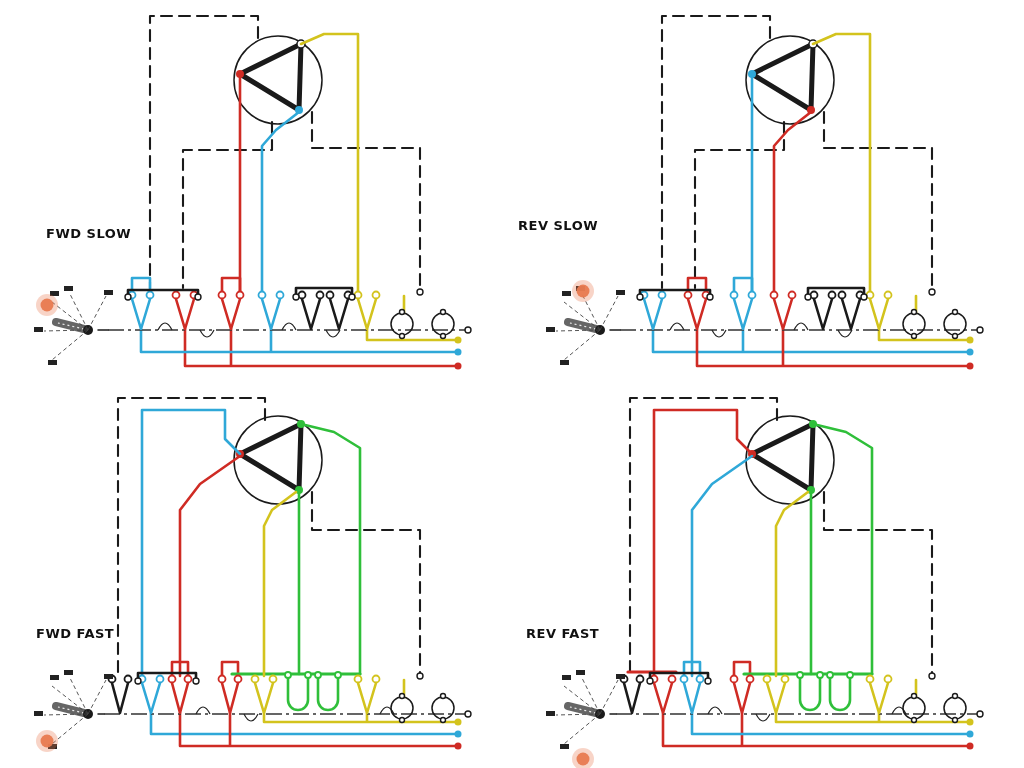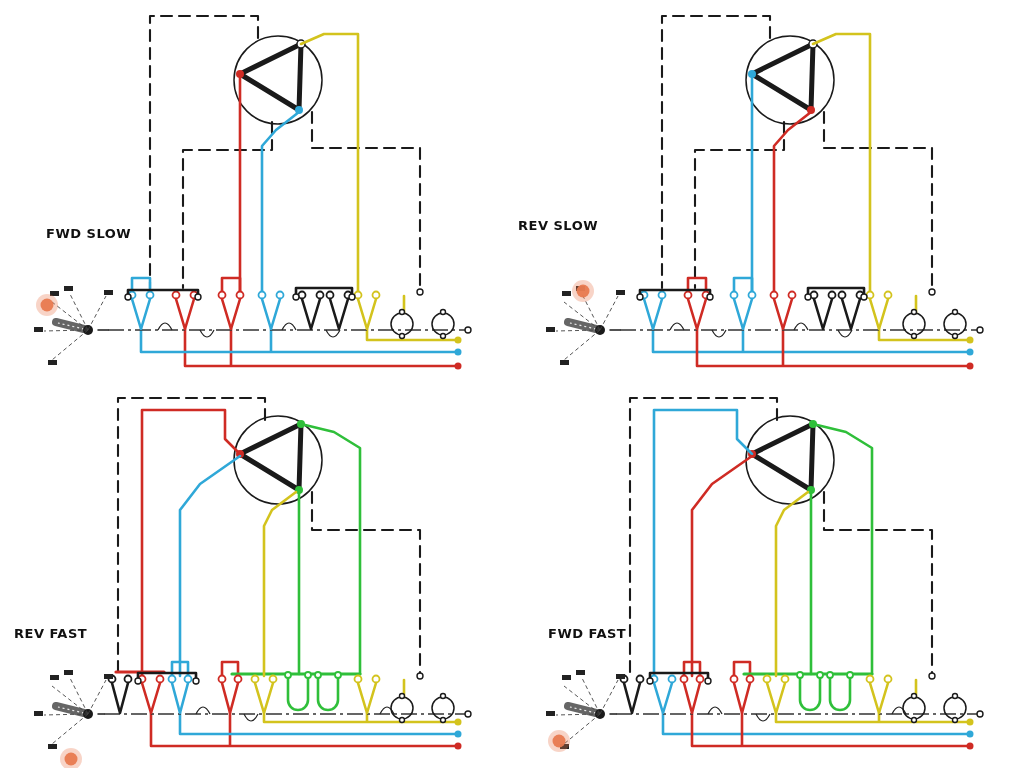--- a/index.html
+++ b/index.html
@@ -273,31 +273,30 @@
         <circle class="fill-wht" cx="420" cy="292" r="3"></circle>
       </g>
       <g>
         <circle class="w blk s15" cx="278" cy="76" r="44"></circle>
         <path class="w blk s5" d="M240 70 L301 40 M301 40 L299 106 M299 106 L240 70"></path>
         <circle class="fill-red" cx="240" cy="70" r="4"></circle>
         <circle class="fill-grn" cx="301" cy="40" r="4"></circle>
         <circle class="fill-grn" cx="299" cy="106" r="4"></circle>
       </g>
       <g>
-        <path class="w red s2" d="M240 70 L225 55 L225 26 H142 V292"></path>
-        <path class="w red s3" d="M116 288 H164"></path>
+        <path class="w blue s2" d="M240 70 L225 55 L225 26 H142 V292"></path>
+        <path class="w blue s2" d="M151 329 V350 M151 350 H456"></path>
+        <circle class="fill-blue" cx="458" cy="350" r="3.5"></circle>
+      </g>
+      <g>
+        <path class="w red s2" d="M240 72 L200 100 L180 126 V292"></path>
+        <path class="w red s2" d="M172 293 V278 H188 V293"></path>
         <path class="w red s2" d="M222 293 V278 H238 V293"></path>
-        <path class="w red s2" d="M151 329 V362 M230 329 V362 M151 362 H456"></path>
+        <path class="w red s2" d="M180 329 V362 M230 329 V362 M180 362 H456"></path>
         <circle class="fill-red" cx="458" cy="362" r="3.5"></circle>
-      </g>
-      <g>
-        <path class="w blue s2" d="M240 72 L200 100 L180 126 V292"></path>
-        <path class="w blue s2" d="M172 293 V278 H188 V293"></path>
-        <path class="w blue s2" d="M180 329 V350 M180 350 H456"></path>
-        <circle class="fill-blue" cx="458" cy="350" r="3.5"></circle>
       </g>
       <g>
         <path class="w grn s2" d="M301 40 L334 48 L360 64 V290"></path>
         <path class="w grn s2" d="M299 106 V290"></path>
         <path class="w grn s3" d="M232 290 H360"></path>
         <path class="w grn s2" d="M288 292 V316 A10 10 0 0 0 308 316 V292"></path>
         <path class="w grn s2" d="M318 292 V316 A10 10 0 0 0 338 316 V292"></path>
         <circle class="term grn" cx="288" cy="291" r="3"></circle>
           <circle class="term grn" cx="308" cy="291" r="3"></circle>
         <circle class="term grn" cx="318" cy="291" r="3"></circle>
@@ -311,28 +310,28 @@
       </g>
       <g>
         <path class="shaft" d="M104 330 H470"></path>
         <path class="cam" d="M196 330 q7 -14 14 0 M244 330 q7 14 14 0 M380 330 q7 -14 14 0"></path>
         <g>
             <circle class="term blk" cx="112" cy="295" r="3.5"></circle>
             <circle class="term blk" cx="128" cy="295" r="3.5"></circle>
             <path class="w blk s2" d="M112 299 L120 329 L128 299"></path>
           </g>
         <g>
-            <circle class="term red" cx="142" cy="295" r="3.5"></circle>
-            <circle class="term red" cx="160" cy="295" r="3.5"></circle>
-            <path class="w red s2" d="M142 299 L151 329 L160 299"></path>
-          </g>
-        <g>
-            <circle class="term blue" cx="172" cy="295" r="3.5"></circle>
-            <circle class="term blue" cx="188" cy="295" r="3.5"></circle>
-            <path class="w blue s2" d="M172 299 L180 329 L188 299"></path>
+            <circle class="term blue" cx="142" cy="295" r="3.5"></circle>
+            <circle class="term blue" cx="160" cy="295" r="3.5"></circle>
+            <path class="w blue s2" d="M142 299 L151 329 L160 299"></path>
+          </g>
+        <g>
+            <circle class="term red" cx="172" cy="295" r="3.5"></circle>
+            <circle class="term red" cx="188" cy="295" r="3.5"></circle>
+            <path class="w red s2" d="M172 299 L180 329 L188 299"></path>
           </g>
         <g>
             <circle class="term red" cx="222" cy="295" r="3.5"></circle>
             <circle class="term red" cx="238" cy="295" r="3.5"></circle>
             <path class="w red s2" d="M222 299 L230 329 L238 299"></path>
           </g>
         <g>
             <circle class="term yel" cx="255" cy="295" r="3.5"></circle>
             <circle class="term yel" cx="273" cy="295" r="3.5"></circle>
             <path class="w yel s2" d="M255 299 L264 329 L273 299"></path>
@@ -367,52 +366,53 @@
         <path class="ray" d="M88 330 L52 302 M88 330 L44 331 M88 330 L52 360 M88 330 L70 294 M88 330 L106 296"></path>
         <g>
             <rect class="mark" x="50" y="291" width="9" height="5"></rect>
             <rect class="mark" x="34" y="327" width="9" height="5"></rect>
             <rect class="mark" x="48" y="360" width="9" height="5"></rect>
             <rect class="mark" x="64" y="286" width="9" height="5"></rect>
             <rect class="mark" x="104" y="290" width="9" height="5"></rect>
           </g>
       </g>
       <g>
-        <circle class="glow" fill="var(--orange)" r="11" cx="71" cy="375"></circle>
-        <circle class="core" fill="var(--orange)" r="6.5" cx="71" cy="375"></circle>
+        <circle class="glow" fill="var(--orange)" r="11" cx="47" cy="357"></circle>
+        <circle class="core" fill="var(--orange)" r="6.5" cx="47" cy="357"></circle>
       </g>
     </svg>
-    <div class="panel-label lbl-rev-fast">REV FAST</div>
+    <div class="panel-label lbl-fwd-fast">FWD FAST</div>
   </div>
 
   <div class="panel">
     <svg width="512" height="384" viewBox="0 0 512 384">
       <g>
         <path class="w blk dash" d="M265 36 V14 H118 V288"></path>
         <path class="w blk dash" d="M312 108 V146 H420 V290"></path>
         <circle class="fill-wht" cx="420" cy="292" r="3"></circle>
       </g>
       <g>
         <circle class="w blk s15" cx="278" cy="76" r="44"></circle>
         <path class="w blk s5" d="M240 70 L301 40 M301 40 L299 106 M299 106 L240 70"></path>
         <circle class="fill-red" cx="240" cy="70" r="4"></circle>
         <circle class="fill-grn" cx="301" cy="40" r="4"></circle>
         <circle class="fill-grn" cx="299" cy="106" r="4"></circle>
       </g>
       <g>
-        <path class="w blue s2" d="M240 70 L225 55 L225 26 H142 V292"></path>
-        <path class="w blue s2" d="M151 329 V350 M151 350 H456"></path>
+        <path class="w red s2" d="M240 70 L225 55 L225 26 H142 V292"></path>
+        <path class="w red s3" d="M116 288 H164"></path>
+        <path class="w red s2" d="M222 293 V278 H238 V293"></path>
+        <path class="w red s2" d="M151 329 V362 M230 329 V362 M151 362 H456"></path>
+        <circle class="fill-red" cx="458" cy="362" r="3.5"></circle>
+      </g>
+      <g>
+        <path class="w blue s2" d="M240 72 L200 100 L180 126 V292"></path>
+        <path class="w blue s2" d="M172 293 V278 H188 V293"></path>
+        <path class="w blue s2" d="M180 329 V350 M180 350 H456"></path>
         <circle class="fill-blue" cx="458" cy="350" r="3.5"></circle>
-      </g>
-      <g>
-        <path class="w red s2" d="M240 72 L200 100 L180 126 V292"></path>
-        <path class="w red s2" d="M172 293 V278 H188 V293"></path>
-        <path class="w red s2" d="M222 293 V278 H238 V293"></path>
-        <path class="w red s2" d="M180 329 V362 M230 329 V362 M180 362 H456"></path>
-        <circle class="fill-red" cx="458" cy="362" r="3.5"></circle>
       </g>
       <g>
         <path class="w grn s2" d="M301 40 L334 48 L360 64 V290"></path>
         <path class="w grn s2" d="M299 106 V290"></path>
         <path class="w grn s3" d="M232 290 H360"></path>
         <path class="w grn s2" d="M288 292 V316 A10 10 0 0 0 308 316 V292"></path>
         <path class="w grn s2" d="M318 292 V316 A10 10 0 0 0 338 316 V292"></path>
         <circle class="term grn" cx="288" cy="291" r="3"></circle>
           <circle class="term grn" cx="308" cy="291" r="3"></circle>
         <circle class="term grn" cx="318" cy="291" r="3"></circle>
@@ -426,28 +426,28 @@
       </g>
       <g>
         <path class="shaft" d="M104 330 H470"></path>
         <path class="cam" d="M196 330 q7 -14 14 0 M244 330 q7 14 14 0 M380 330 q7 -14 14 0"></path>
         <g>
             <circle class="term blk" cx="112" cy="295" r="3.5"></circle>
             <circle class="term blk" cx="128" cy="295" r="3.5"></circle>
             <path class="w blk s2" d="M112 299 L120 329 L128 299"></path>
           </g>
         <g>
-            <circle class="term blue" cx="142" cy="295" r="3.5"></circle>
-            <circle class="term blue" cx="160" cy="295" r="3.5"></circle>
-            <path class="w blue s2" d="M142 299 L151 329 L160 299"></path>
-          </g>
-        <g>
-            <circle class="term red" cx="172" cy="295" r="3.5"></circle>
-            <circle class="term red" cx="188" cy="295" r="3.5"></circle>
-            <path class="w red s2" d="M172 299 L180 329 L188 299"></path>
+            <circle class="term red" cx="142" cy="295" r="3.5"></circle>
+            <circle class="term red" cx="160" cy="295" r="3.5"></circle>
+            <path class="w red s2" d="M142 299 L151 329 L160 299"></path>
+          </g>
+        <g>
+            <circle class="term blue" cx="172" cy="295" r="3.5"></circle>
+            <circle class="term blue" cx="188" cy="295" r="3.5"></circle>
+            <path class="w blue s2" d="M172 299 L180 329 L188 299"></path>
           </g>
         <g>
             <circle class="term red" cx="222" cy="295" r="3.5"></circle>
             <circle class="term red" cx="238" cy="295" r="3.5"></circle>
             <path class="w red s2" d="M222 299 L230 329 L238 299"></path>
           </g>
         <g>
             <circle class="term yel" cx="255" cy="295" r="3.5"></circle>
             <circle class="term yel" cx="273" cy="295" r="3.5"></circle>
             <path class="w yel s2" d="M255 299 L264 329 L273 299"></path>
@@ -482,20 +482,20 @@
         <path class="ray" d="M88 330 L52 302 M88 330 L44 331 M88 330 L52 360 M88 330 L70 294 M88 330 L106 296"></path>
         <g>
             <rect class="mark" x="50" y="291" width="9" height="5"></rect>
             <rect class="mark" x="34" y="327" width="9" height="5"></rect>
             <rect class="mark" x="48" y="360" width="9" height="5"></rect>
             <rect class="mark" x="64" y="286" width="9" height="5"></rect>
             <rect class="mark" x="104" y="290" width="9" height="5"></rect>
           </g>
       </g>
       <g>
-        <circle class="glow" fill="var(--orange)" r="11" cx="47" cy="357"></circle>
-        <circle class="core" fill="var(--orange)" r="6.5" cx="47" cy="357"></circle>
+        <circle class="glow" fill="var(--orange)" r="11" cx="71" cy="375"></circle>
+        <circle class="core" fill="var(--orange)" r="6.5" cx="71" cy="375"></circle>
       </g>
     </svg>
-    <div class="panel-label lbl-fwd-fast">FWD FAST</div>
+    <div class="panel-label lbl-rev-fast">REV FAST</div>
   </div>
 
 </div>
 
 </body></html>

